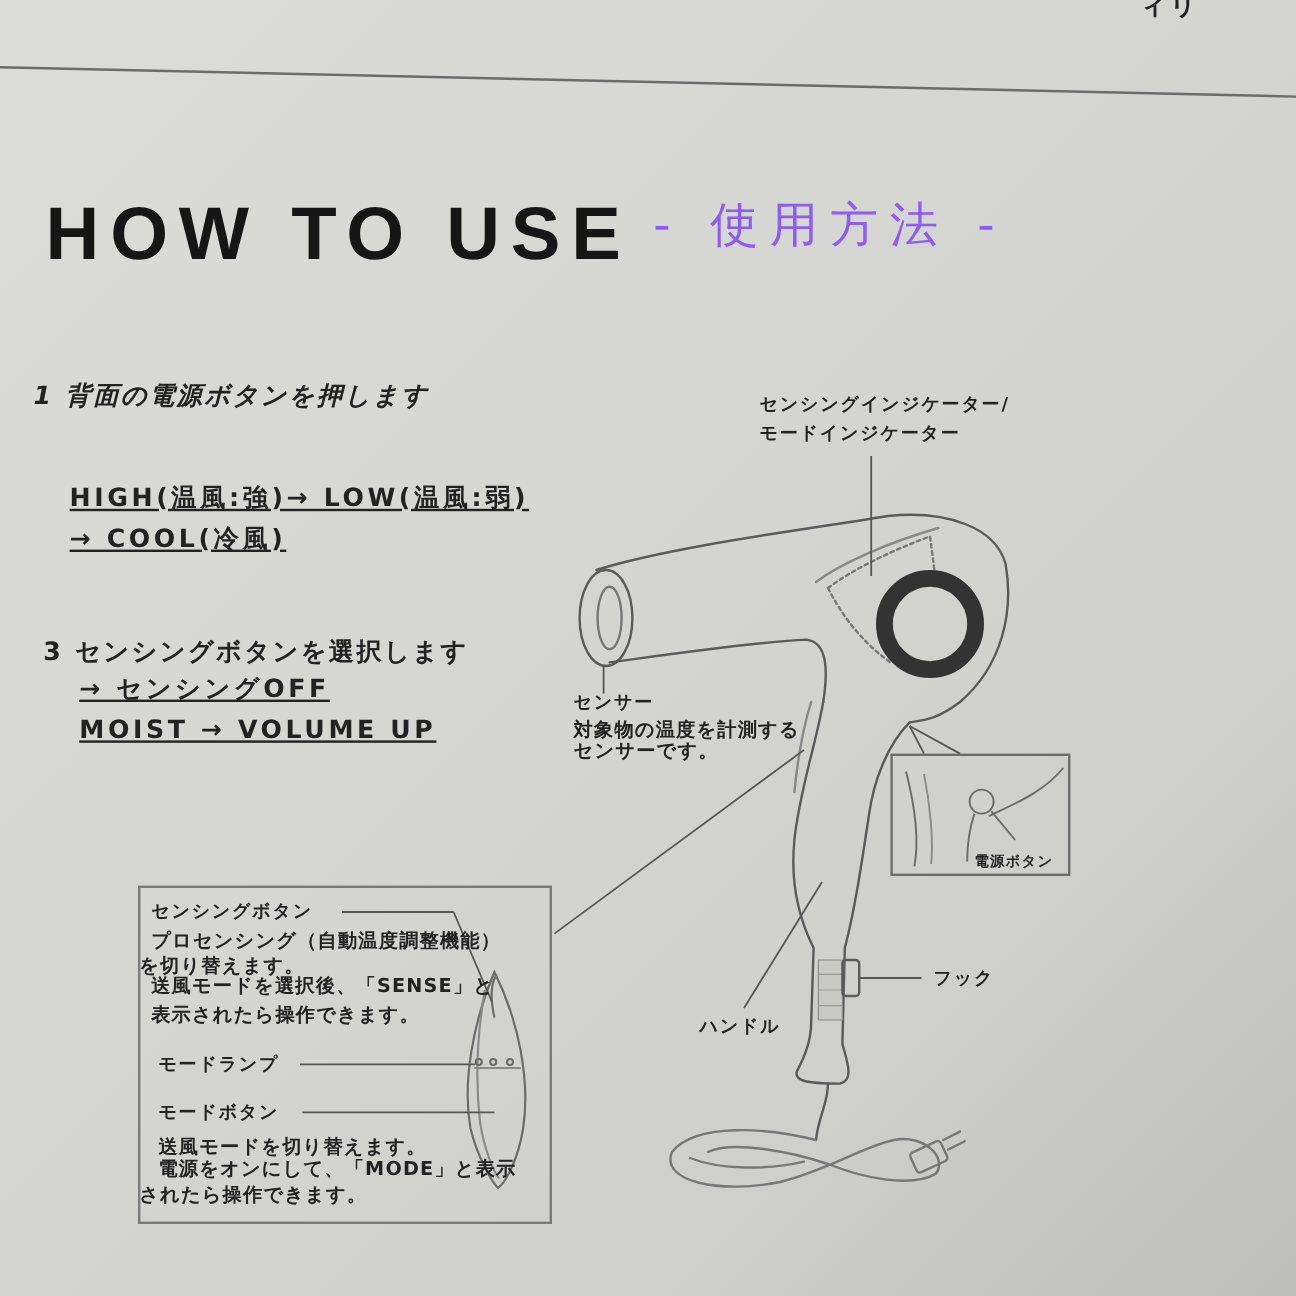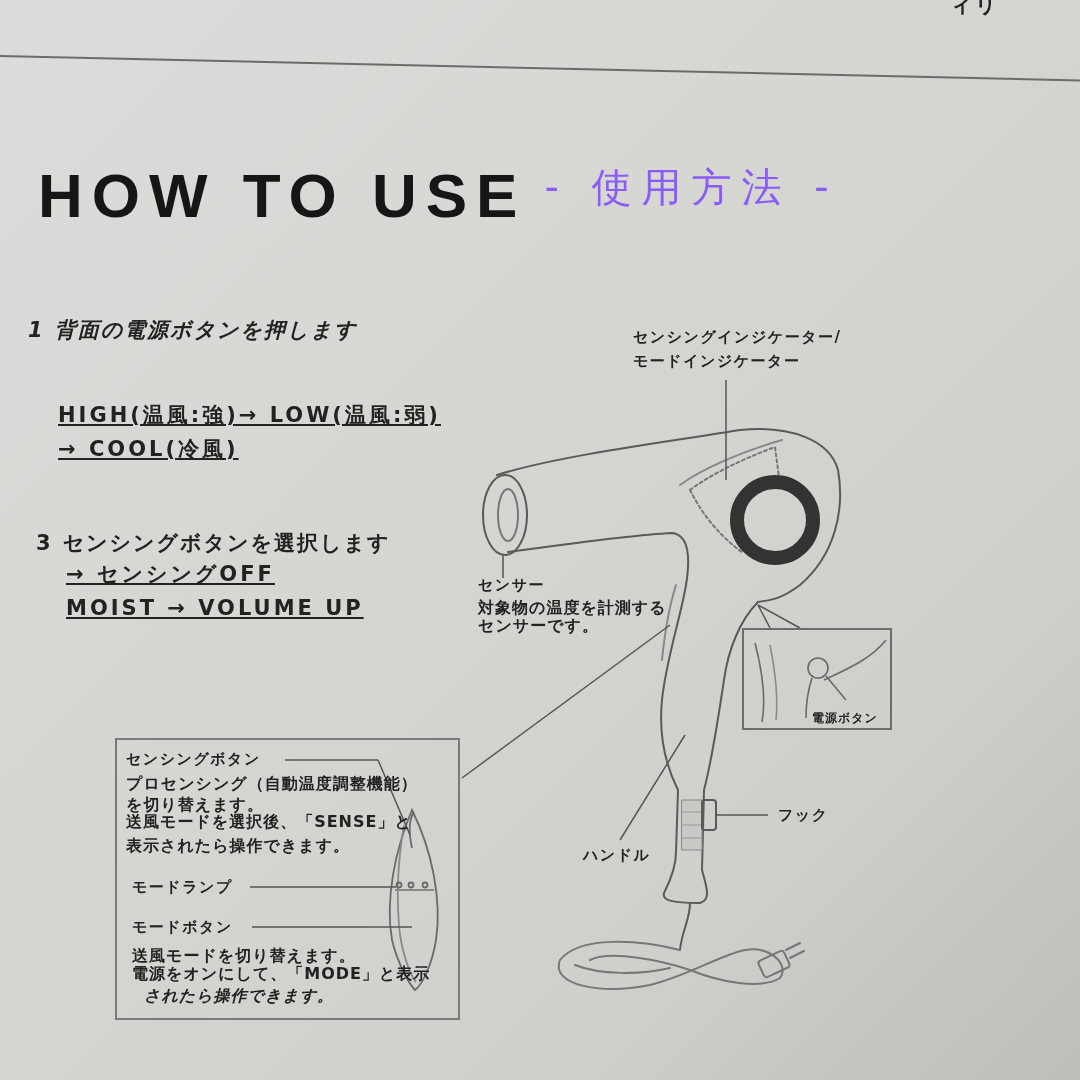--- a/index.html
+++ b/index.html
@@ -153,21 +153,21 @@
 <div class="label lbl-xs" style="left:478px; top:598px;">対象物の温度を計測する</div>
 <div class="label lbl-xs" style="left:478px; top:616px;">センサーです。</div>
 
 <div class="label lbl-xs" style="left:812px; top:708px; font-size:12px;">電源ボタン</div>
 
 <div class="label lbl-md" style="left:778px; top:806px;">フック</div>
 <div class="label lbl-md" style="left:583px; top:846px;">ハンドル</div>
 
 <div class="label lbl-md" style="left:126px; top:750px;">センシングボタン</div>
 <div class="label lbl-xs" style="left:126px; top:774px;text-align:right;">プロセンシング（自動温度調整機能）</div>
-<div class="label lbl-xs" style="left:126px; top:795px;">を切り替えます。</div>
+<div class="label lbl-xs" style="left:116px; top:795px;">を切り替えます。</div>
 <div class="label lbl-xs" style="left:126px; top:812px;">送風モードを選択後、「SENSE」と</div>
 <div class="label lbl-xs" style="left:126px; top:836px;">表示されたら操作できます。</div>
 
 <div class="label lbl-md" style="left:132px; top:878px;">モードランプ</div>
 <div class="label lbl-md" style="left:132px; top:918px;">モードボタン</div>
 <div class="label lbl-xs" style="left:132px; top:946px;">送風モードを切り替えます。</div>
 <div class="label lbl-xs" style="left:132px; top:964px;">電源をオンにして、「MODE」と表示</div>
-<div class="label lbl-xs" style="left:144px; top:986px;font-style:italic;">されたら操作できます。</div>
+<div class="label lbl-xs" style="left:116px; top:986px;">されたら操作できます。</div>
 
 </body></html>

